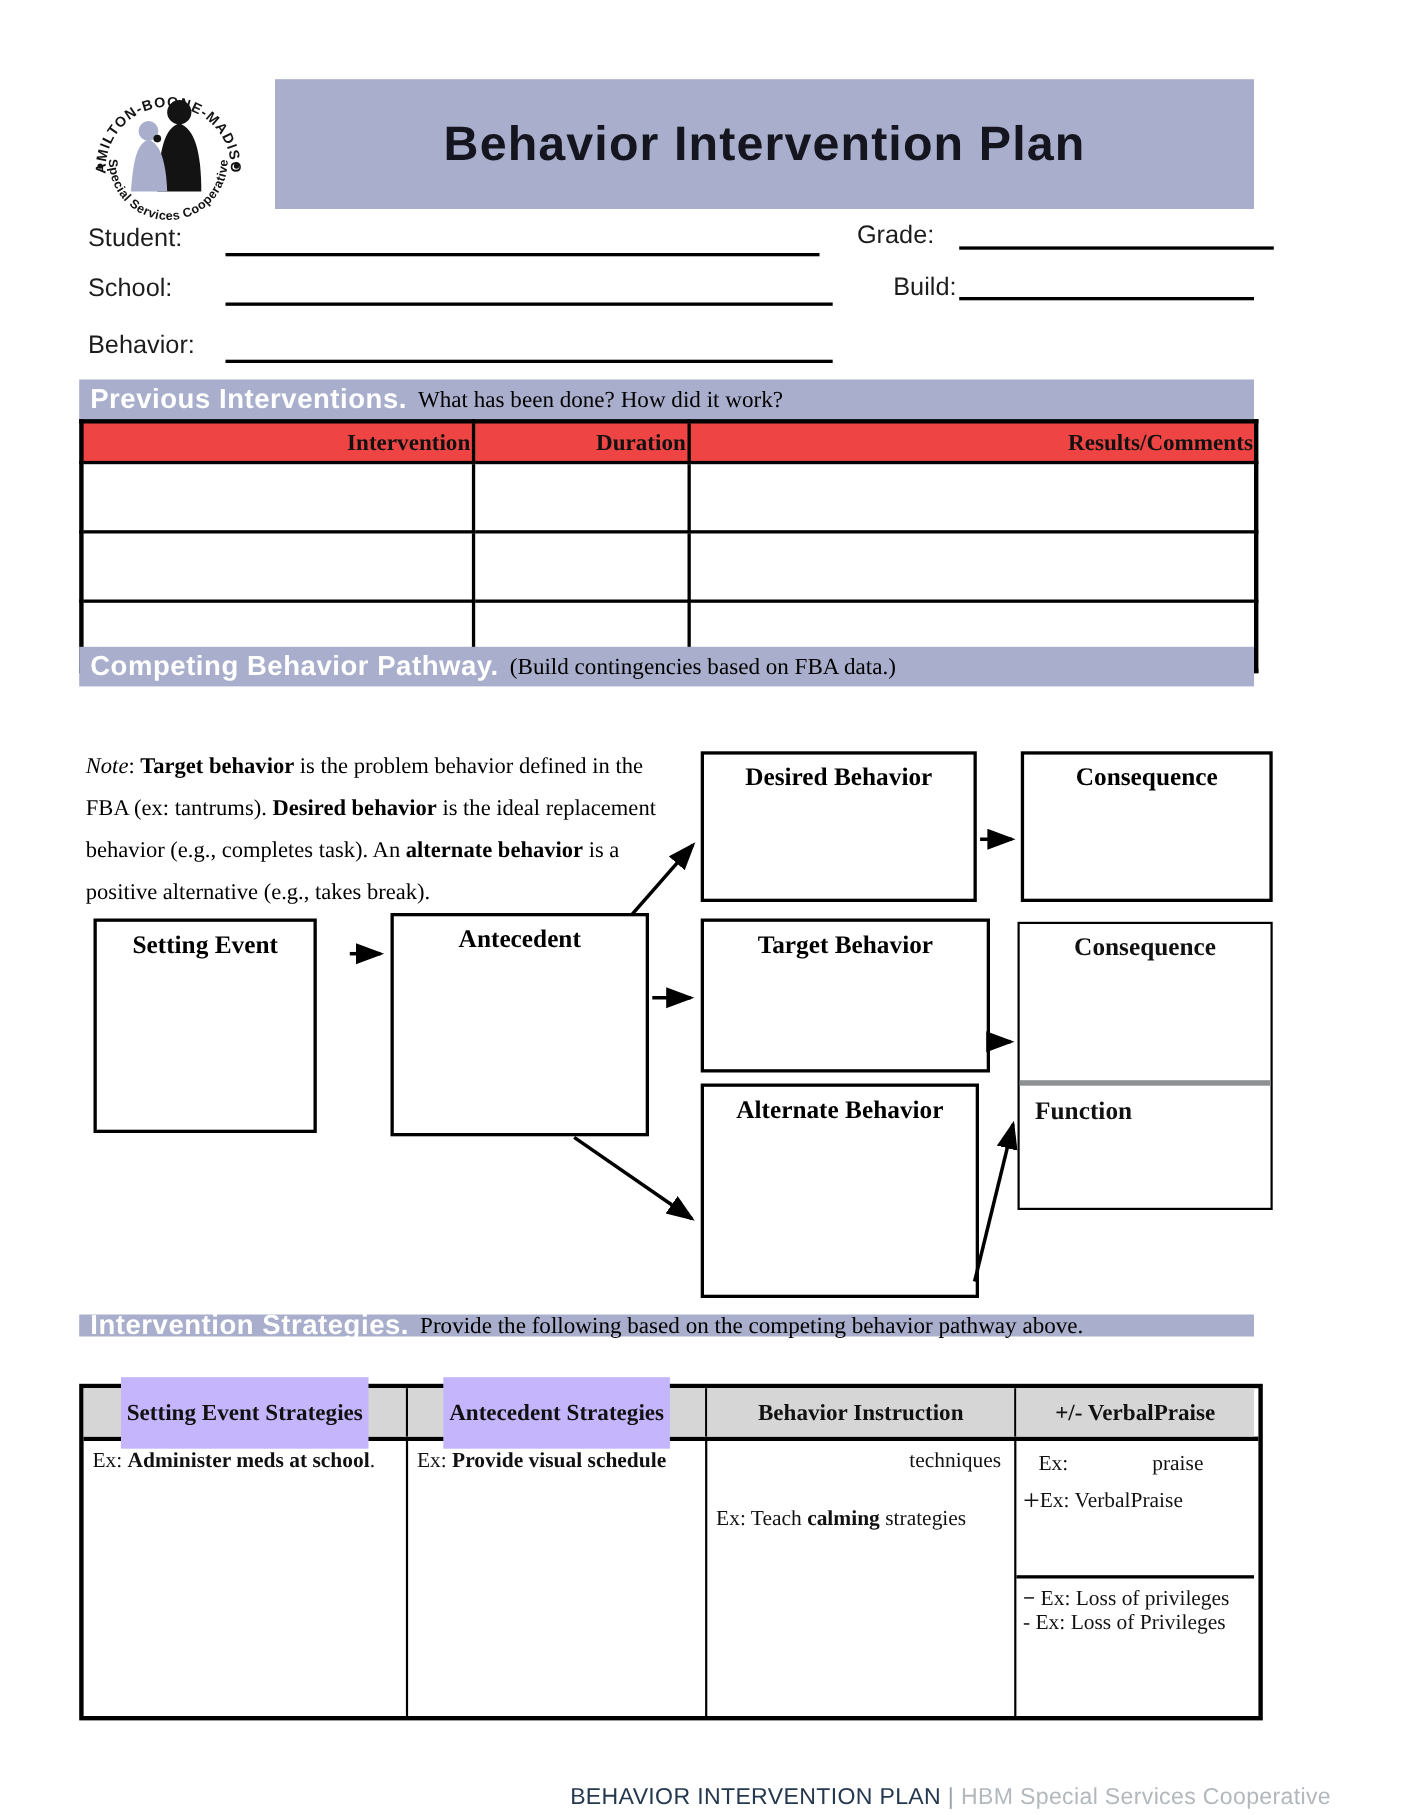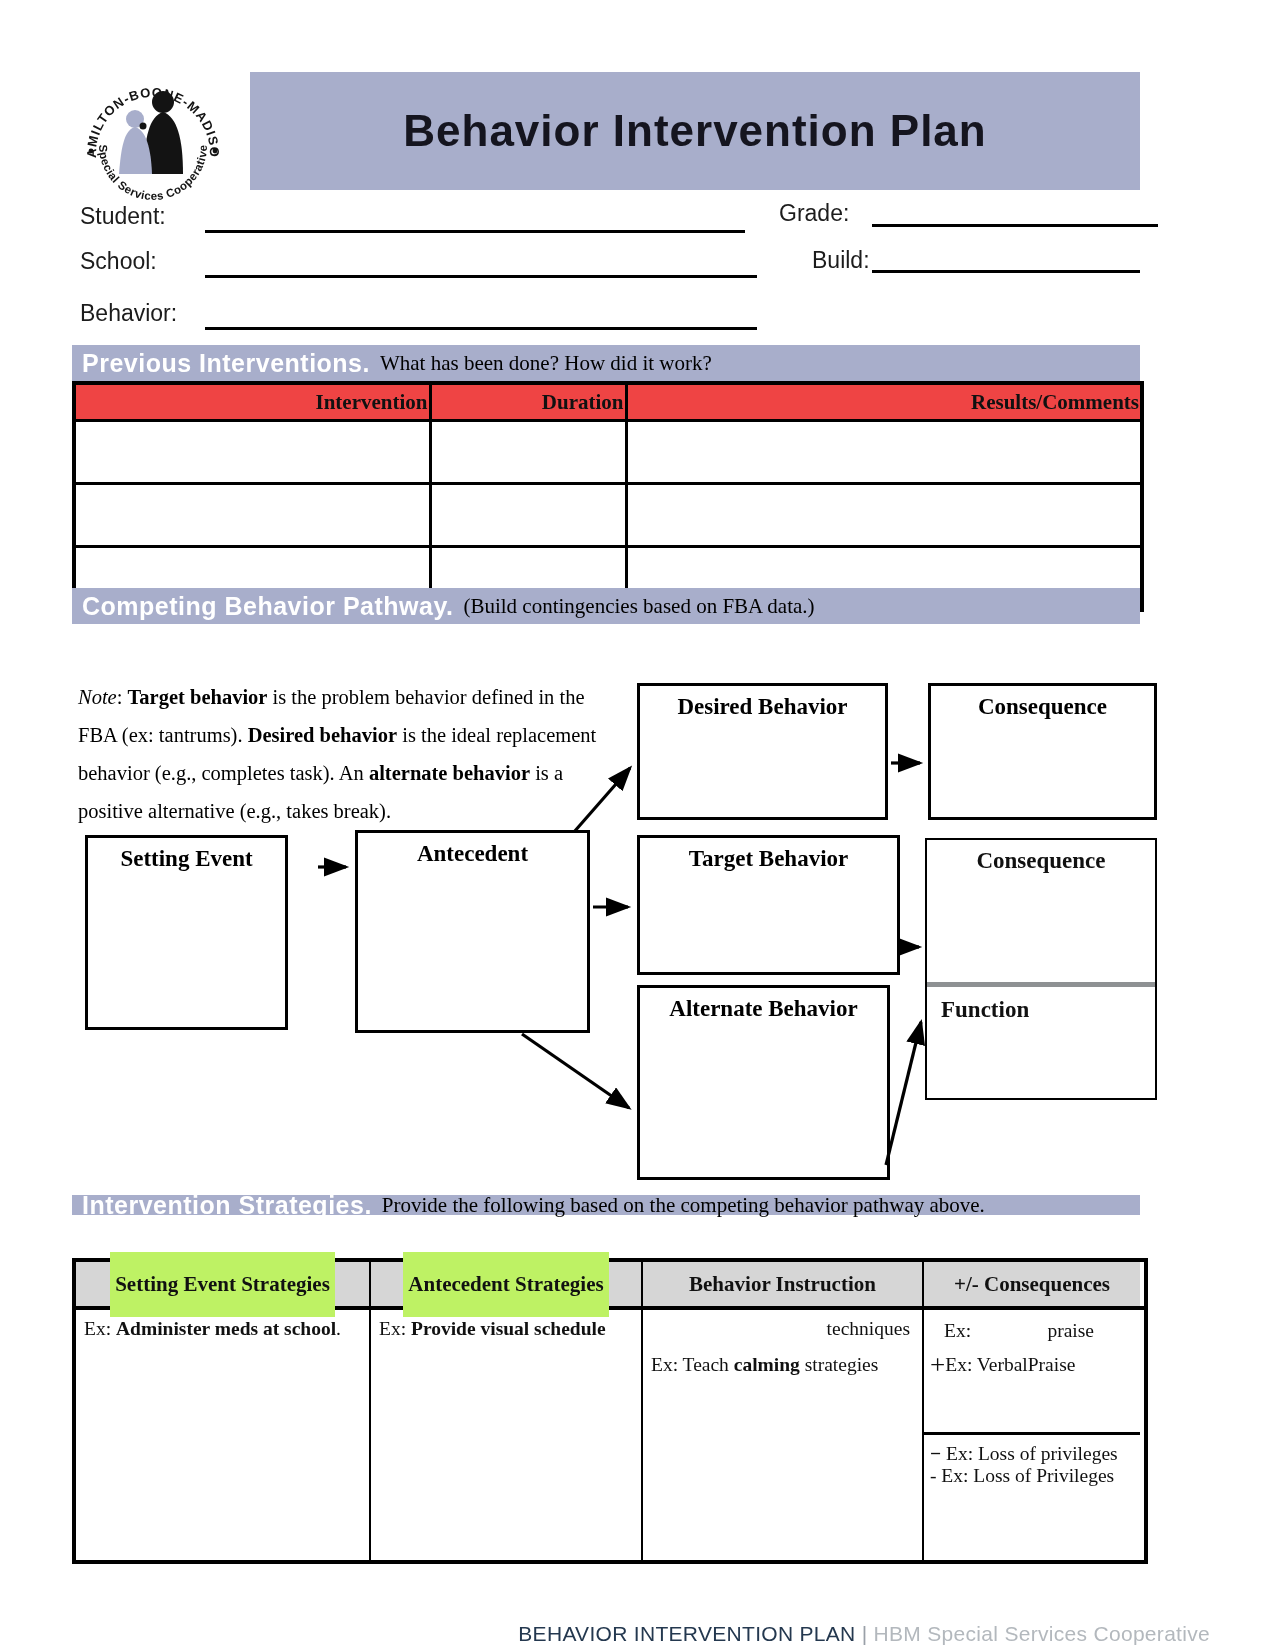--- a/index.html
+++ b/index.html
@@ -44,21 +44,21 @@
   .thingroup .func{font-family:"Liberation Serif",serif;font-weight:bold;font-size:23px;
         text-align:left;padding:10px 0 0 14px;box-sizing:border-box;}
 
   
   .stable{left:72px;top:1258px;width:1068px;border:4px solid #000;box-sizing:content-box;background:#fff;}
   .srow-h{display:grid;grid-template-columns:295px 272px 281px 216px;border-bottom:4px solid #000;}
   .srow-b{display:grid;grid-template-columns:295px 272px 281px 216px;}
   .shcell{background:#d6d6d6;height:44px;display:flex;align-items:center;justify-content:center;
           border-right:2px solid #000;font-family:"Liberation Serif",serif;font-weight:bold;font-size:21px;}
   .shcell:last-child,.sbcell:last-child{border-right:none;}
-  .hl{background:#bef264;padding:20px 5px;}
+  .hl{background:#c4b5fd;padding:20px 5px;}
   .sbcell{height:250px;border-right:2px solid #000;box-sizing:border-box;
           font-family:"Liberation Serif",serif;font-size:19.5px;padding:8px 8px;}
   .sbcell .b{font-weight:bold;}
   .split{padding:0;display:flex;flex-direction:column;}
   .split .half{height:125px;box-sizing:border-box;padding:8px 6px 0 6px;}
   .split .half.top{border-bottom:3px solid #000;}
   .posline1{display:flex;justify-content:space-between;padding:2px 40px 0 14px;}
   .plus{font-size:27px;font-weight:normal;line-height:16px;vertical-align:-3px;}
   .minusb{font-weight:bold;}
 
@@ -219,33 +219,33 @@
       <div class="shcell">
         <span class="hl">Setting Event Strategies</span>
       </div>
       <div class="shcell">
         <span class="hl">Antecedent Strategies</span>
       </div>
       <div class="shcell">
         <span>Behavior Instruction</span>
       </div>
       <div class="shcell">
-        <span>+/- Consequences</span>
+        <span>+/- VerbalPraise</span>
       </div>
     </div>
     <div class="srow-b">
       <div class="sbcell">
         <span>Ex: </span><span class="b">Administer meds at school</span><span>.</span>
       </div>
       <div class="sbcell">
         <span>Ex: </span><span class="b">Provide visual schedule</span>
       </div>
       <div class="sbcell">
         <div style="text-align:right;padding-right:4px;">techniques</div>
-        <div style="margin-top:14px;">
+        <div style="margin-top:30px;">
           <span>Ex: Teach </span><span class="b">calming</span><span> strategies</span>
         </div>
       </div>
       <div class="sbcell split">
         <div class="half top">
           <div class="posline1">
             <span>Ex:</span>
             <span>praise</span>
           </div>
           <div style="margin-top:12px;">

